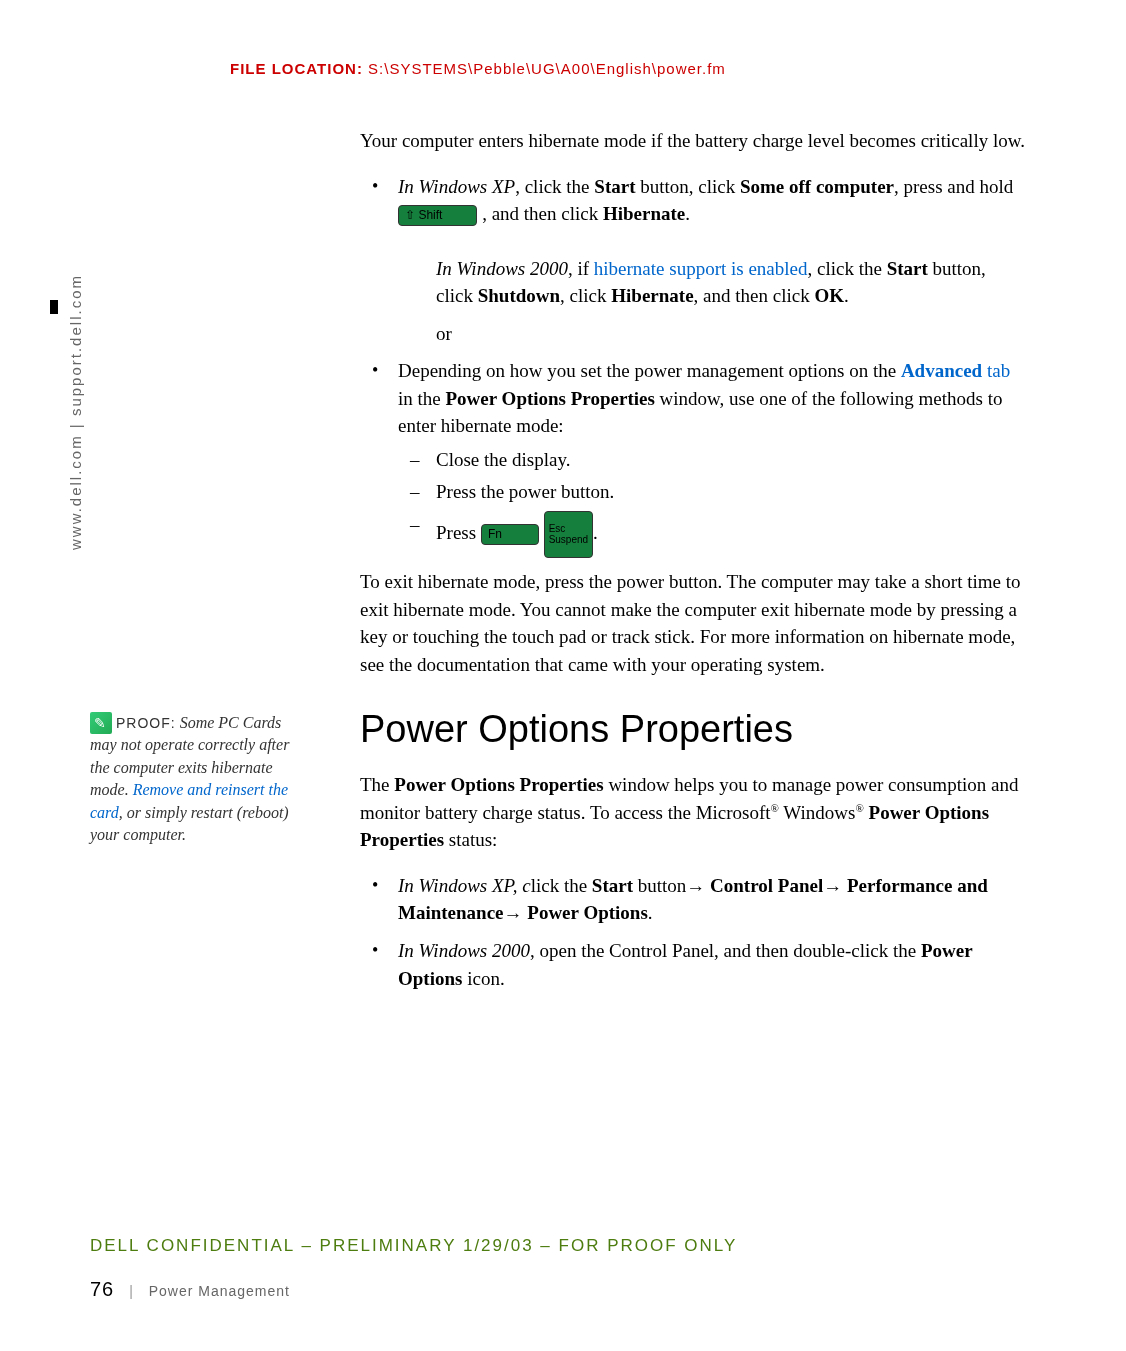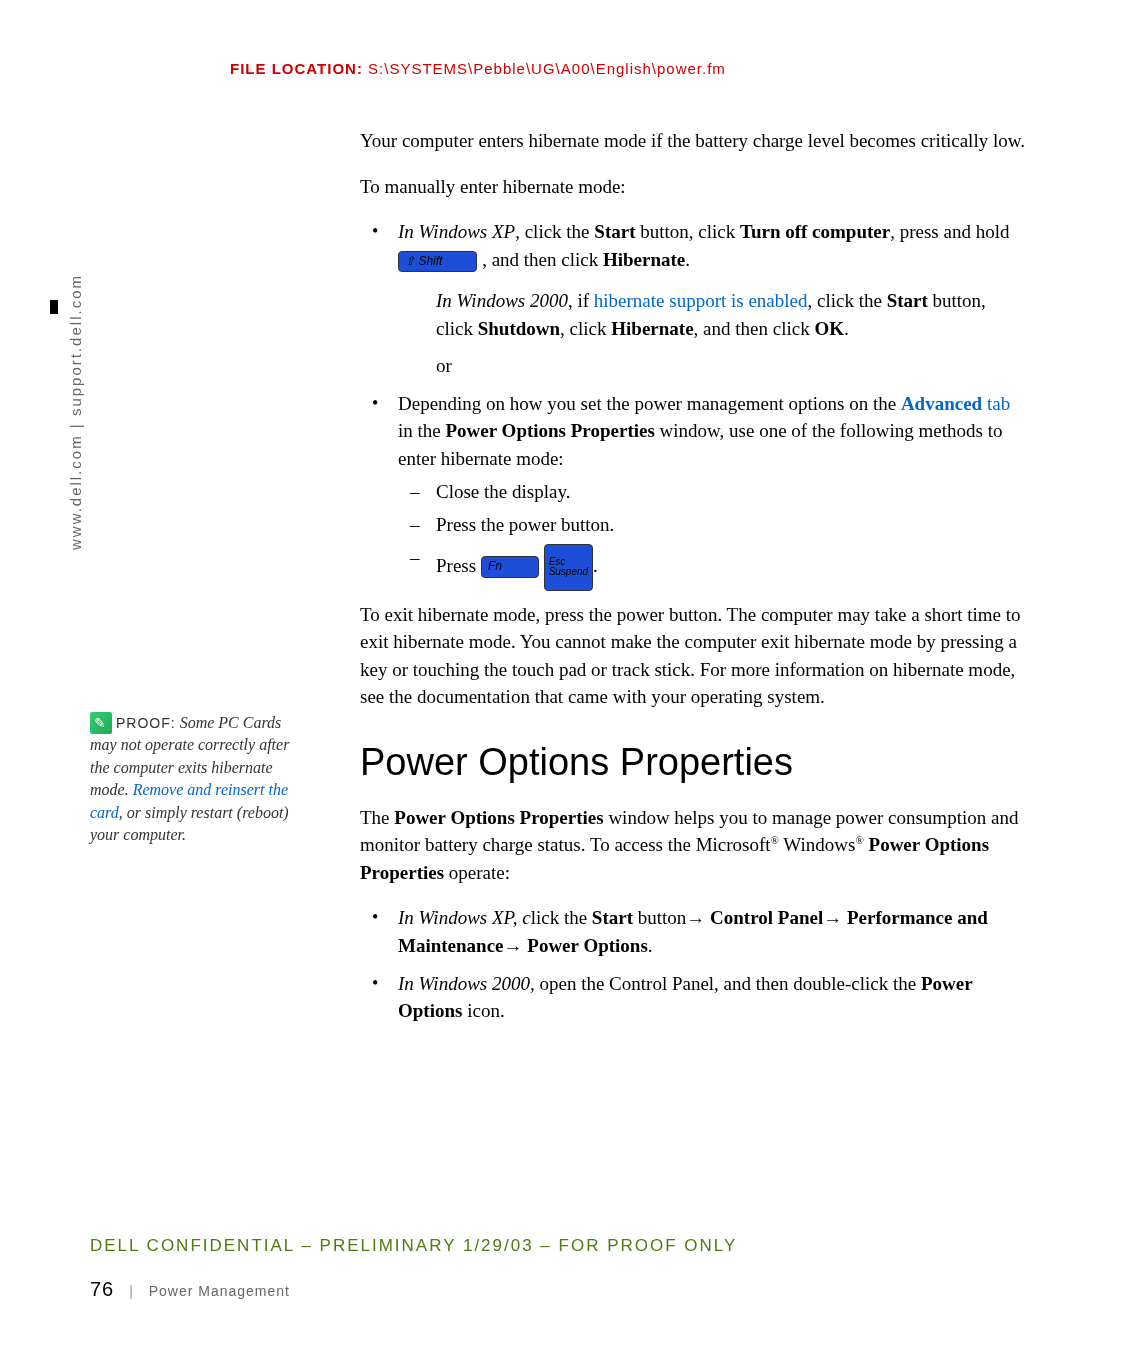--- a/index.html
+++ b/index.html
@@ -108,26 +108,25 @@
   .link {
     color: #0066cc;
   }
   .key {
     display: inline-block;
     border: 1.5px solid #333;
     border-radius: 4px;
     padding: 2px 8px 2px 6px;
     font-family: Arial, sans-serif;
     font-size: 12px;
-    font-style: italic;
     vertical-align: middle;
     line-height: 1.1;
     min-width: 28px;
     text-align: left;
-    background: #1d4ed8;
+    background: #15803d;
   }
   .key-shift {
     padding: 3px 34px 3px 6px;
   }
   .key-fn {
     padding: 3px 22px 3px 6px;
   }
   .key-esc {
     padding: 12px 4px;
     font-size: 10px;
@@ -228,27 +227,26 @@
     <span class="path">S:\SYSTEMS\Pebble\UG\A00\English\power.fm</span>
   </div>
 
   <div class="sidebar-text">www.dell.com | support.dell.com</div>
   <div class="change-bar"></div>
 
   <div class="main-content">
 
     <p>Your computer enters hibernate mode if the battery charge level becomes critically low.</p>
 
-    <p>To manually enter hibernate mode:</p>
 
     <ul class="bullet-list">
       <li>
-        <span class="italic">In Windows XP</span><span>, click the </span><span class="bold">Start</span><span> button, click </span><span class="bold">Turn off computer</span><span>, press and hold </span><span class="key key-shift">⇧ Shift</span><span> , and then click </span><span class="bold">Hibernate</span><span>.</span>
-
-        <div class="bullet-indented" style="margin-top:14px;">
+        <span class="italic">In Windows XP</span><span>, click the </span><span class="bold">Start</span><span> button, click </span><span class="bold">Some off computer</span><span>, press and hold </span><span class="key key-shift">⇧ Shift</span><span> , and then click </span><span class="bold">Hibernate</span><span>.</span>
+
+        <div class="bullet-indented" style="margin-top:27px;">
           <span class="italic">In Windows 2000</span><span>, if </span><span class="link">hibernate support is enabled</span><span>, click the </span><span class="bold">Start</span><span> button, click </span><span class="bold">Shutdown</span><span>, click </span><span class="bold">Hibernate</span><span>, and then click </span><span class="bold">OK</span><span>.</span>
         </div>
         <div class="bullet-indented">or</div>
       </li>
 
       <li>
         <span>Depending on how you set the power management options on the </span><span class="link bold">Advanced</span><span class="link"> tab</span><span> in the </span><span class="bold">Power Options Properties</span><span> window, use one of the following methods to enter hibernate mode:</span>
 
         <ul class="dash-list">
           <li>Close the display.</li>
@@ -258,21 +256,21 @@
           </li>
         </ul>
       </li>
     </ul>
 
     <p>To exit hibernate mode, press the power button. The computer may take a short time to exit hibernate mode. You cannot make the computer exit hibernate mode by pressing a key or touching the touch pad or track stick. For more information on hibernate mode, see the documentation that came with your operating system.</p>
 
     <h1 class="section-title">Power Options Properties</h1>
 
     <p>
-      <span>The </span><span class="bold">Power Options Properties</span><span> window helps you to manage power consumption and monitor battery charge status. To access the Microsoft</span><span class="sup">®</span><span> Windows</span><span class="sup">®</span><span class="bold"> Power Options Properties</span><span> operate:</span>
+      <span>The </span><span class="bold">Power Options Properties</span><span> window helps you to manage power consumption and monitor battery charge status. To access the Microsoft</span><span class="sup">®</span><span> Windows</span><span class="sup">®</span><span class="bold"> Power Options Properties</span><span> status:</span>
     </p>
 
     <ul class="bullet-list">
       <li>
         <span class="italic">In Windows XP, c</span><span>lick the </span><span class="bold">Start</span><span> button</span><span class="arrow">→</span><span class="bold"> Control Panel</span><span class="arrow">→</span><span class="bold"> Performance and Maintenance</span><span class="arrow">→</span><span class="bold"> Power Options</span><span>.</span>
       </li>
       <li>
         <span class="italic">In Windows 2000</span><span>, open the Control Panel, and then double-click the </span><span class="bold">Power Options</span><span> icon.</span>
       </li>
     </ul>

